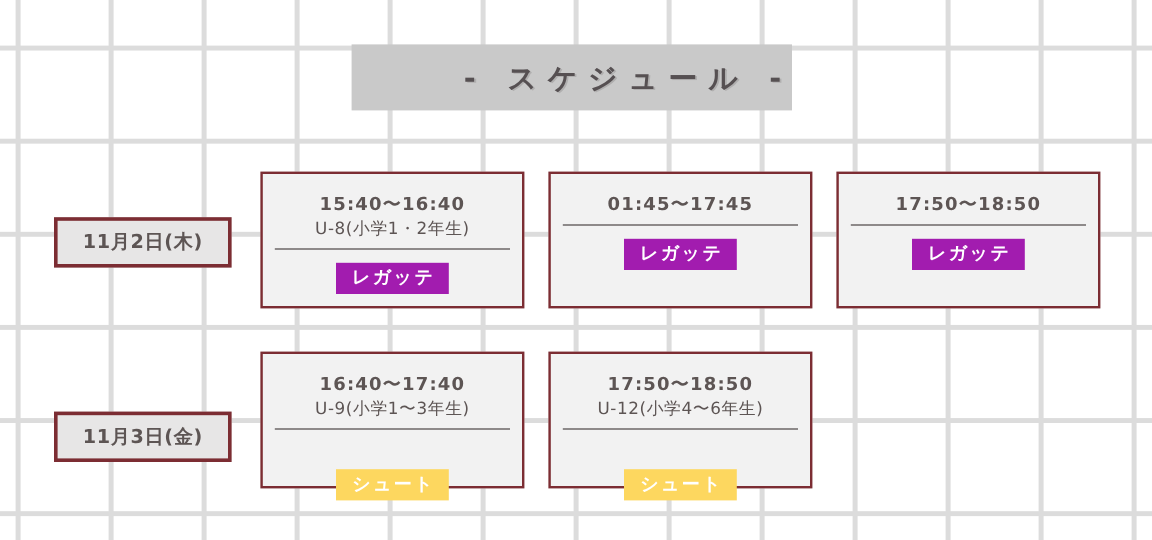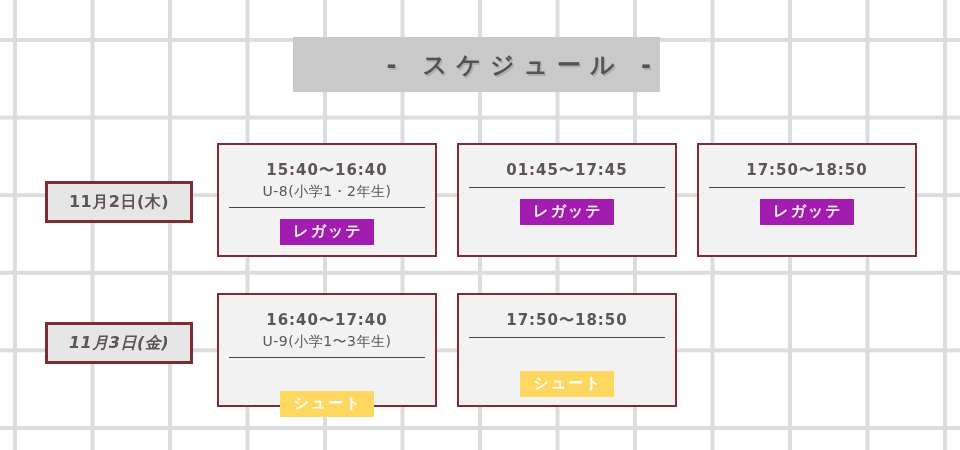--- a/index.html
+++ b/index.html
@@ -47,21 +47,21 @@
     border: 3px solid #7c2d33;
     display: flex;
     align-items: center;
     justify-content: center;
     font-size: 16px;
     font-weight: bold;
     color: #5d5554;
     letter-spacing: 0.5px;
   }
   .date-label.row1 { top: 181px; align-items: center; }
-  .date-label.row2 { top: 322px; font-style: italic; }
+  .date-label.row2 { top: 343px; }
   .session-card {
     position: absolute;
     width: 220px; height: 114px;
     background: #f2f2f2;
     border: 2px solid #7c2d33;
     display: flex;
     flex-direction: column;
     align-items: center;
     justify-content: flex-start;
     padding-top: 15px;
@@ -144,17 +144,18 @@
 
   <div class="session-card row2 card-col1">
     <div class="session-time">16:40〜17:40</div>
     <div class="session-group">U-9(小学1〜3年生)</div>
     <div class="card-divider"></div>
     <div class="team-badge yellow">シュート</div>
   </div>
 
   <div class="session-card row2 card-col2">
     <div class="session-time">17:50〜18:50</div>
+    <div class="session-group">U-12(小学4〜6年生)</div>
     <div class="card-divider"></div>
     <div class="team-badge yellow">シュート</div>
   </div>
 
 </div>
 
 </body></html>

